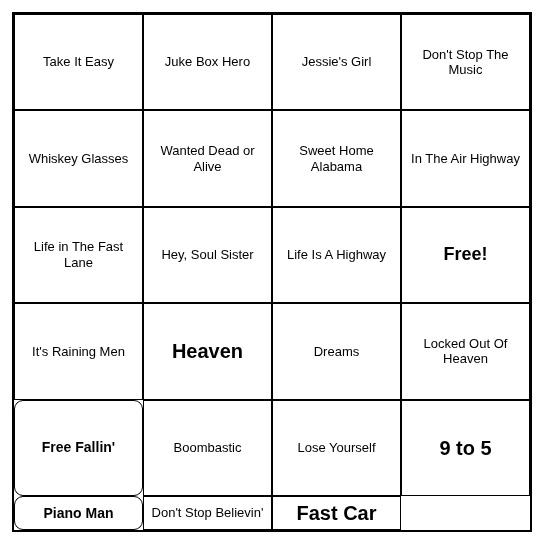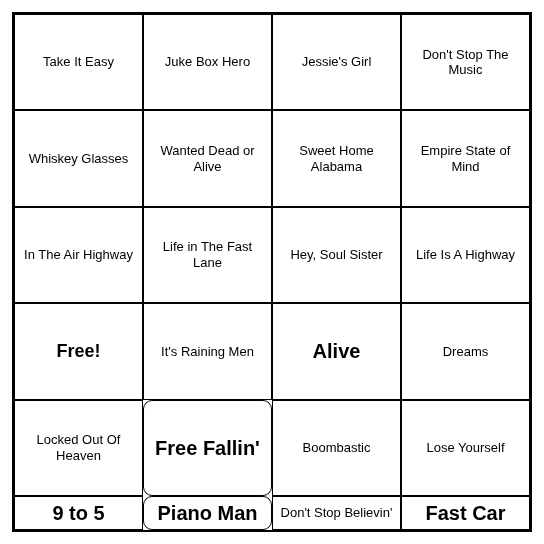--- a/index.html
+++ b/index.html
@@ -43,44 +43,43 @@
       font-size: 18px;
       font-weight: bold;
     }
 
     .bingo-cell.large-text {
       font-size: 20px;
       font-weight: bold;
     }
 
     .bingo-cell.medium-large {
-      font-size: 20px;
+      font-size: 14px;
       font-weight: bold;
       border-radius: 9px;
     }
   </style>
 </head>
 <body>
 
 <div class="bingo-board">
 <div class="bingo-cell">Take It Easy</div>
     <div class="bingo-cell">Juke Box Hero</div>
     <div class="bingo-cell">Jessie's Girl</div>
     <div class="bingo-cell">Don't Stop The Music</div>
     <div class="bingo-cell">Whiskey Glasses</div>
     <div class="bingo-cell">Wanted Dead or Alive</div>
     <div class="bingo-cell">Sweet Home Alabama</div>
-    <div class="bingo-cell">Empire State of Mind</div>
     <div class="bingo-cell">In The Air Highway</div>
     <div class="bingo-cell">Life in The Fast Lane</div>
     <div class="bingo-cell">Hey, Soul Sister</div>
     <div class="bingo-cell">Life Is A Highway</div>
     <div class="bingo-cell free">Free!</div>
     <div class="bingo-cell">It's Raining Men</div>
-    <div class="bingo-cell large-text">Alive</div>
+    <div class="bingo-cell large-text">Heaven</div>
     <div class="bingo-cell">Dreams</div>
     <div class="bingo-cell">Locked Out Of Heaven</div>
     <div class="bingo-cell medium-large">Free Fallin'</div>
     <div class="bingo-cell">Boombastic</div>
     <div class="bingo-cell">Lose Yourself</div>
     <div class="bingo-cell large-text">9 to 5</div>
     <div class="bingo-cell medium-large">Piano Man</div>
     <div class="bingo-cell">Don't Stop Believin'</div>
     <div class="bingo-cell large-text">Fast Car</div>
   </div>

